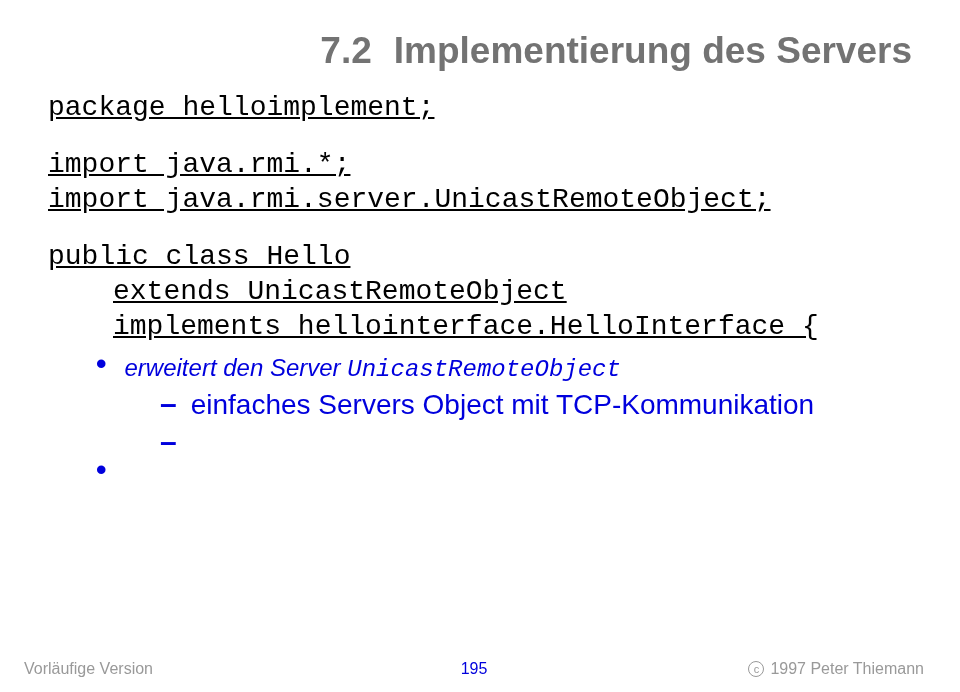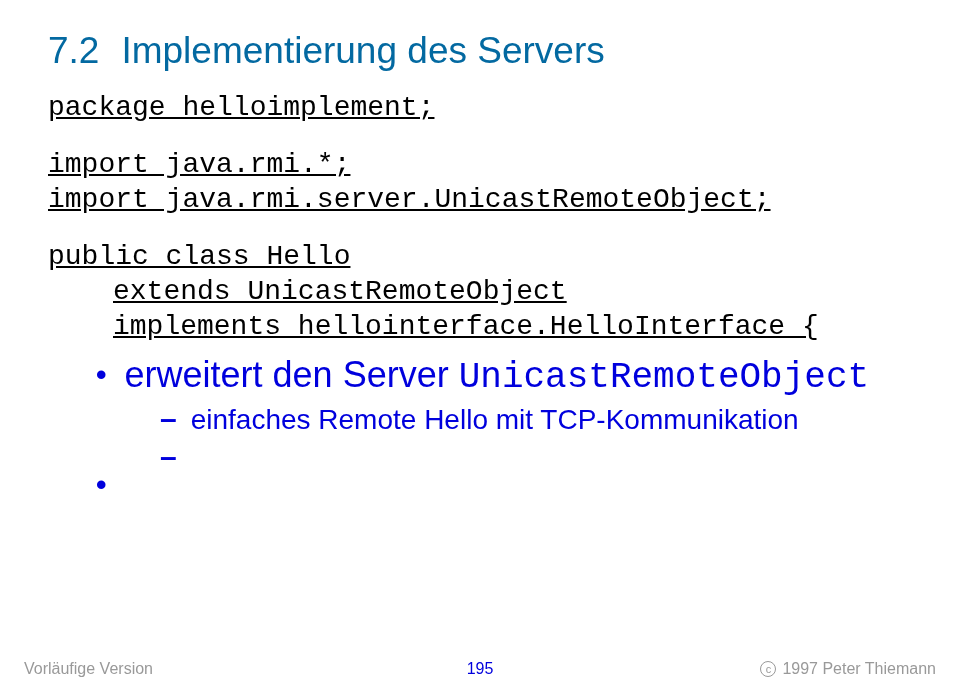--- a/index.html
+++ b/index.html
@@ -9,24 +9,25 @@
     }
     body {
       width: 960px;
       height: 692px;
       background: #ffffff;
       font-family: "Segoe UI", Arial, sans-serif;
       position: relative;
       padding: 30px 48px 0 48px;
     }
     .heading {
-      color: #0369a1;
+      color: #737373;
       font-size: 37px;
-      font-weight: normal;
+      font-weight: bold;
       margin-bottom: 18px;
+      text-align: right;
     }
     .heading .section-number {
       margin-right: 22px;
     }
     .code {
       font-family: "Courier New", monospace;
       font-size: 28px;
       color: #000;
       line-height: 1.25;
       white-space: pre;
@@ -51,21 +52,22 @@
       color: #0000dd;
       font-size: 30px;
       font-weight: bold;
       margin-right: 18px;
       line-height: 0.6;
       position: relative;
       top: -2px;
     }
     .bullet-text {
       color: #0000dd;
-      font-size: 36px;
+      font-size: 24px;
+      font-style: italic;
     }
     .sub-bullet-item {
       display: flex;
       align-items: baseline;
       margin-left: 112px;
       margin-bottom: 4px;
     }
     .sub-bullet-dash {
       color: #0000dd;
       font-size: 30px;
@@ -77,21 +79,21 @@
       font-size: 28px;
     }
     .tt {
       font-family: "Courier New", monospace;
       color: #0000dd;
     }
     .footer {
       position: absolute;
       bottom: 14px;
       left: 0;
-      right: 0;
+      right: 12px;
       display: flex;
       justify-content: space-between;
       align-items: center;
       padding: 0 24px;
       font-size: 16px;
       color: #999999;
     }
     .footer-center {
       color: #0000dd;
       position: absolute;
@@ -140,21 +142,21 @@
 <div class="bullet-section">
   <div class="bullet-item">
     <span class="bullet-dot">•</span>
     <span class="bullet-text">
       <span>erweitert den Server </span><span class="tt">UnicastRemoteObject</span>
     </span>
   </div>
 
   <div class="sub-bullet-item">
     <span class="sub-bullet-dash">–</span>
-    <span class="sub-bullet-text">einfaches Remote Hello mit TCP-Kommunikation</span>
+    <span class="sub-bullet-text">einfaches Servers Object mit TCP-Kommunikation</span>
   </div>
 
   <div class="sub-bullet-item">
     <span class="sub-bullet-dash">–</span>
   </div>
 
   <div class="bullet-item" style="margin-top:4px;">
     <span class="bullet-dot">•</span>
   </div>
 </div>

